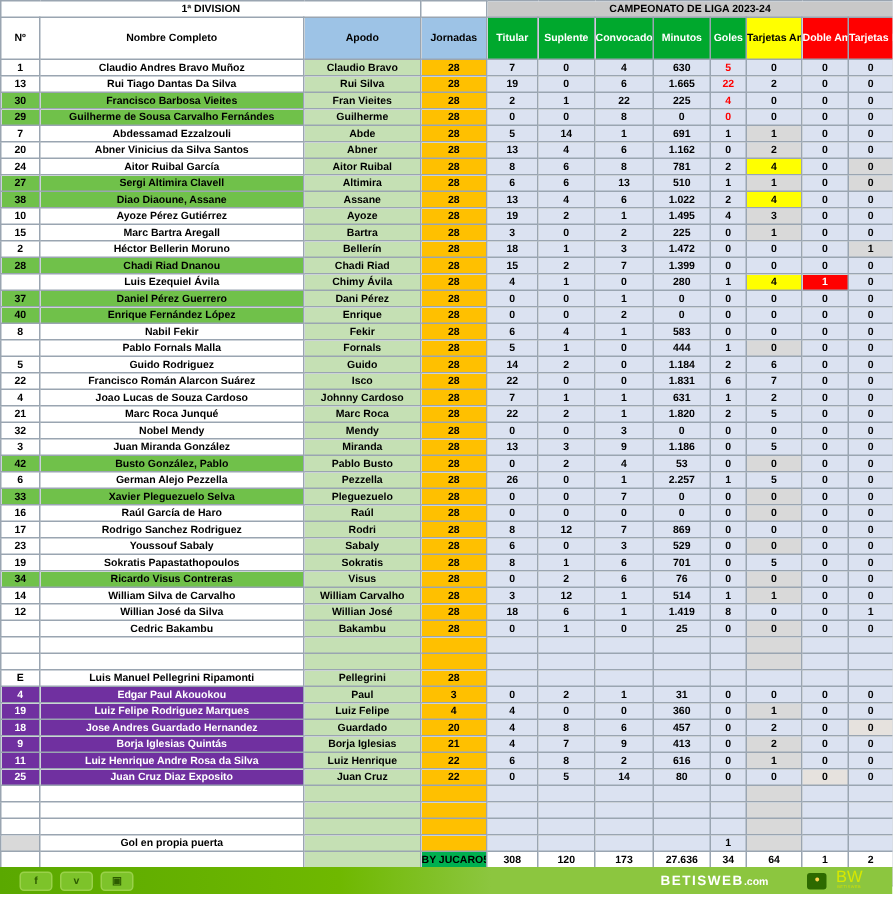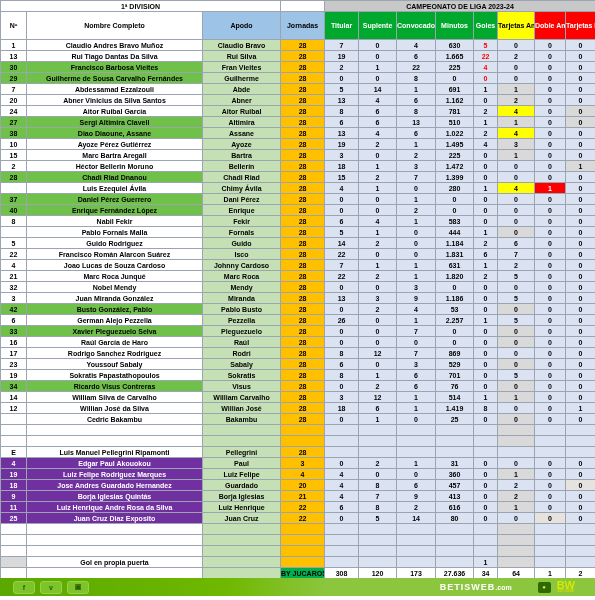--- a/index.html
+++ b/index.html
@@ -78,21 +78,21 @@
     border:1px solid #9ad14a;color:#2d5c00;font-size:7px;font-weight:bold;
     display:flex;align-items:center;justify-content:center;
   }
   #footer .brand{
     margin-left:auto;margin-right:0;display:flex;align-items:center;gap:6px;
   }
   #footer .bw-site{color:#ffffff;font-weight:bold;font-size:9px;letter-spacing:1px;}
   #footer .bw-site .dotcom{font-size:7px;letter-spacing:0;}
   #footer .crest{width:13px;height:11px;border-radius:2px;background:#2d6a00;
      display:flex;align-items:center;justify-content:center;color:#ffd34d;font-size:6px;font-weight:bold;}
-  #footer .bw-logo{color:#d7e800;font-weight:bold;font-size:11px;letter-spacing:0px;line-height:1;text-align:center;}
+  #footer .bw-logo{color:#d7e800;font-weight:normal;font-size:11px;letter-spacing:0px;line-height:1;text-align:center;}
   #footer .bw-logo small{display:block;font-size:2.6px;letter-spacing:.3px;color:#cfe000;}
   #footer .spacer{width:14px;}
 </style>
 </head>
 <body>
 
 <div id="wrap">
 
   <table class="grid">
     <colgroup>

